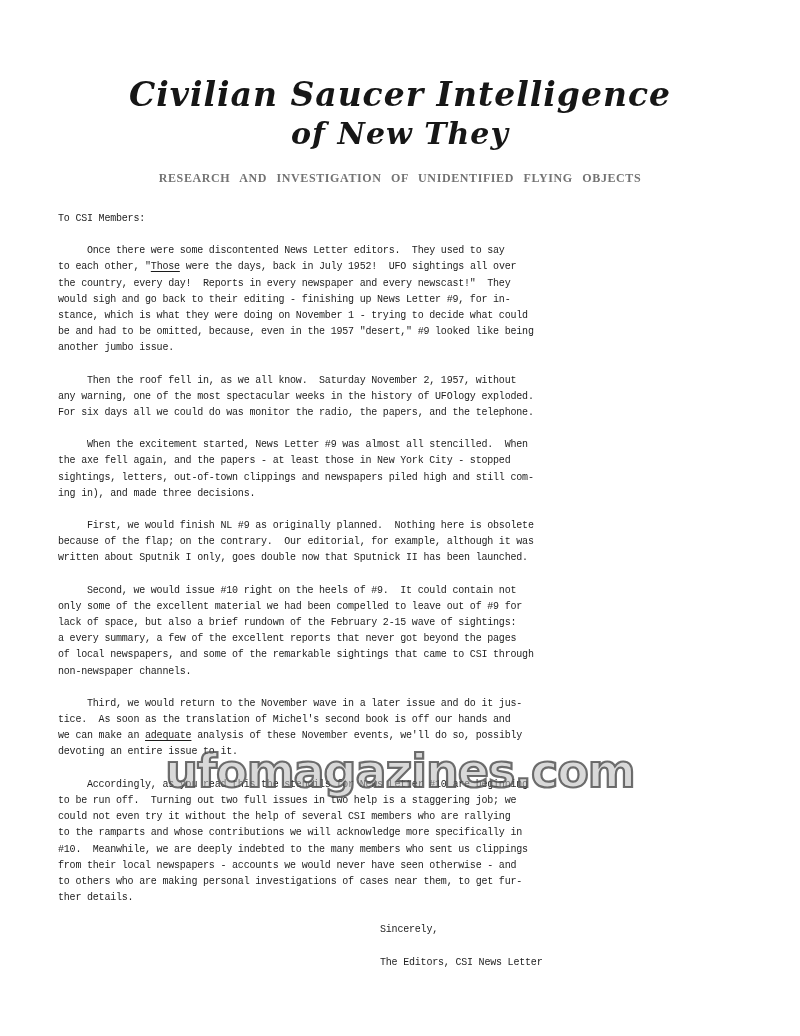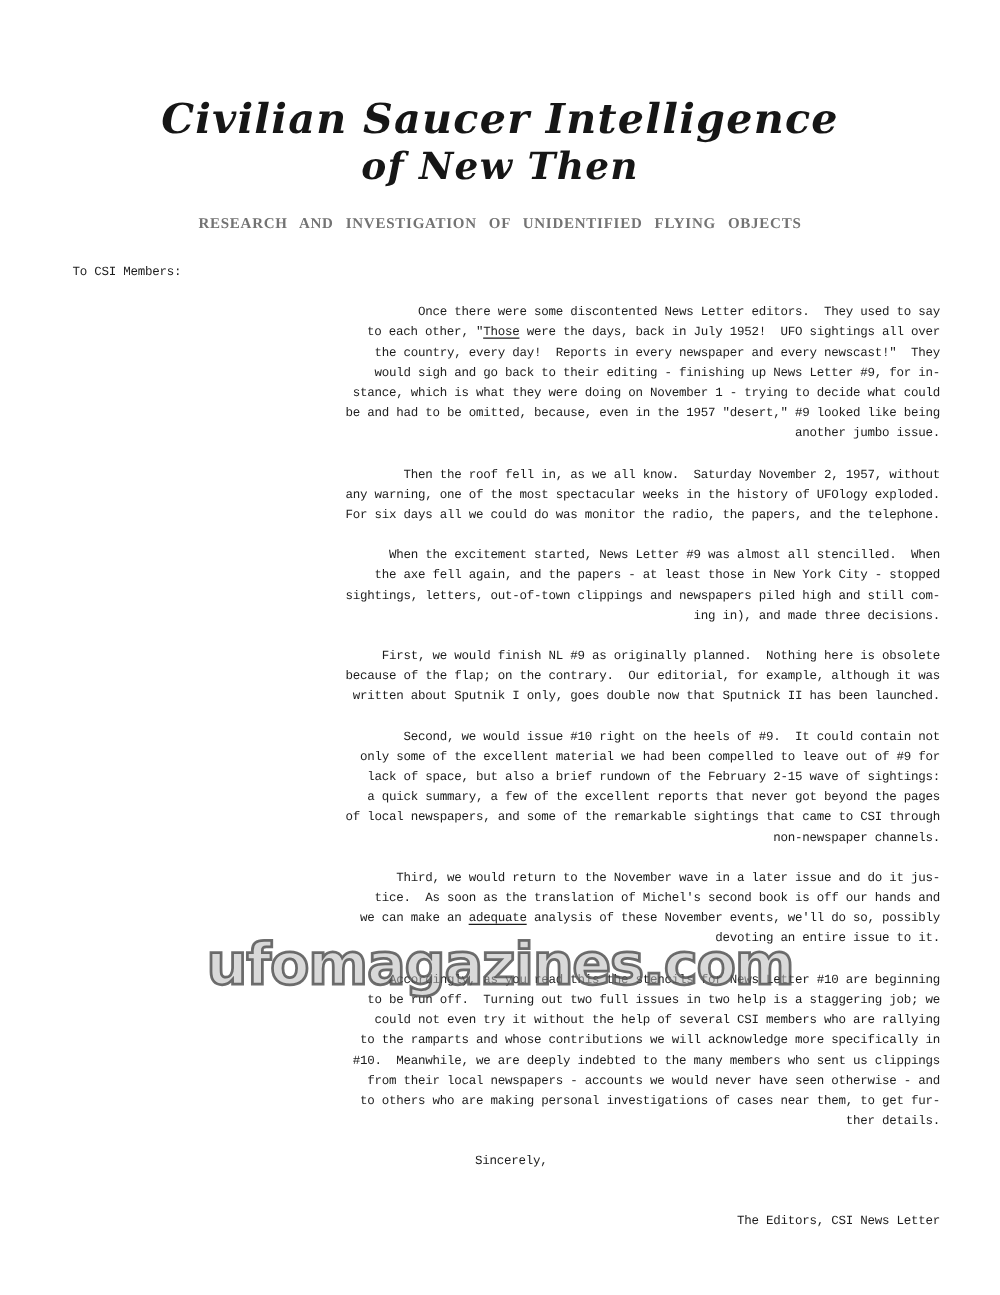--- a/index.html
+++ b/index.html
@@ -36,26 +36,26 @@
   .letter {
     margin-top: 25px;
     padding-left: 58px;
     padding-right: 48px;
     font-size: 10px;
     font-weight: normal;
     line-height: 16.2px;
     letter-spacing: -0.2px;
   }
   .salutation { margin-bottom: 16px; white-space: pre; }
-  .para { margin-bottom: 16px; text-align: right; }
+  .para { margin-bottom: 16px; }
   .line { white-space: pre; }
   .uln { text-decoration: underline; text-underline-offset: 2px; }
   .signoff { margin-top: 10px; margin-left: 322px; }
   .closing { white-space: pre; }
-  .signature { white-space: pre; margin-top: 31px; text-align: right; }
+  .signature { white-space: pre; margin-top: 16px; }
   
   .watermark {
     position: absolute;
     top: 744px;
     left: 50%;
     transform: translateX(-50%);
     font-family: "DejaVu Sans", sans-serif;
     font-weight: bold;
     font-size: 46px;
     letter-spacing: -1px;
@@ -66,21 +66,21 @@
     z-index: 5;
   }
 </style>
 </head>
 <body>
 
 <div class="page">
 
   <div class="letterhead">
     <div class="title-script title-line1">Civilian Saucer Intelligence</div>
-    <div class="title-script title-line2">of New Then</div>
+    <div class="title-script title-line2">of New They</div>
     <div class="tagline">RESEARCH AND INVESTIGATION OF UNIDENTIFIED FLYING OBJECTS</div>
   </div>
 
   <div class="letter">
     <div class="salutation">To CSI Members:</div>
 
     <div id="paragraphs">
         <div class="para">
           <div class="line">     Once there were some discontented News Letter editors.  They used to say</div>
           <div class="line"><span>to each other, "</span><span class="uln">Those</span><span> were the days, back in July 1952!  UFO sightings all over</span></div>
@@ -103,21 +103,21 @@
         </div>
         <div class="para">
           <div class="line">     First, we would finish NL #9 as originally planned.  Nothing here is obsolete</div>
           <div class="line">because of the flap; on the contrary.  Our editorial, for example, although it was</div>
           <div class="line">written about Sputnik I only, goes double now that Sputnick II has been launched.</div>
         </div>
         <div class="para">
           <div class="line">     Second, we would issue #10 right on the heels of #9.  It could contain not</div>
           <div class="line">only some of the excellent material we had been compelled to leave out of #9 for</div>
           <div class="line">lack of space, but also a brief rundown of the February 2-15 wave of sightings:</div>
-          <div class="line">a quick summary, a few of the excellent reports that never got beyond the pages</div>
+          <div class="line">a every summary, a few of the excellent reports that never got beyond the pages</div>
           <div class="line">of local newspapers, and some of the remarkable sightings that came to CSI through</div>
           <div class="line">non-newspaper channels.</div>
         </div>
         <div class="para">
           <div class="line">     Third, we would return to the November wave in a later issue and do it jus-</div>
           <div class="line">tice.  As soon as the translation of Michel's second book is off our hands and</div>
           <div class="line"><span>we can make an </span><span class="uln">adequate</span><span> analysis of these November events, we'll do so, possibly</span></div>
           <div class="line">devoting an entire issue to it.</div>
         </div>
         <div class="para">

